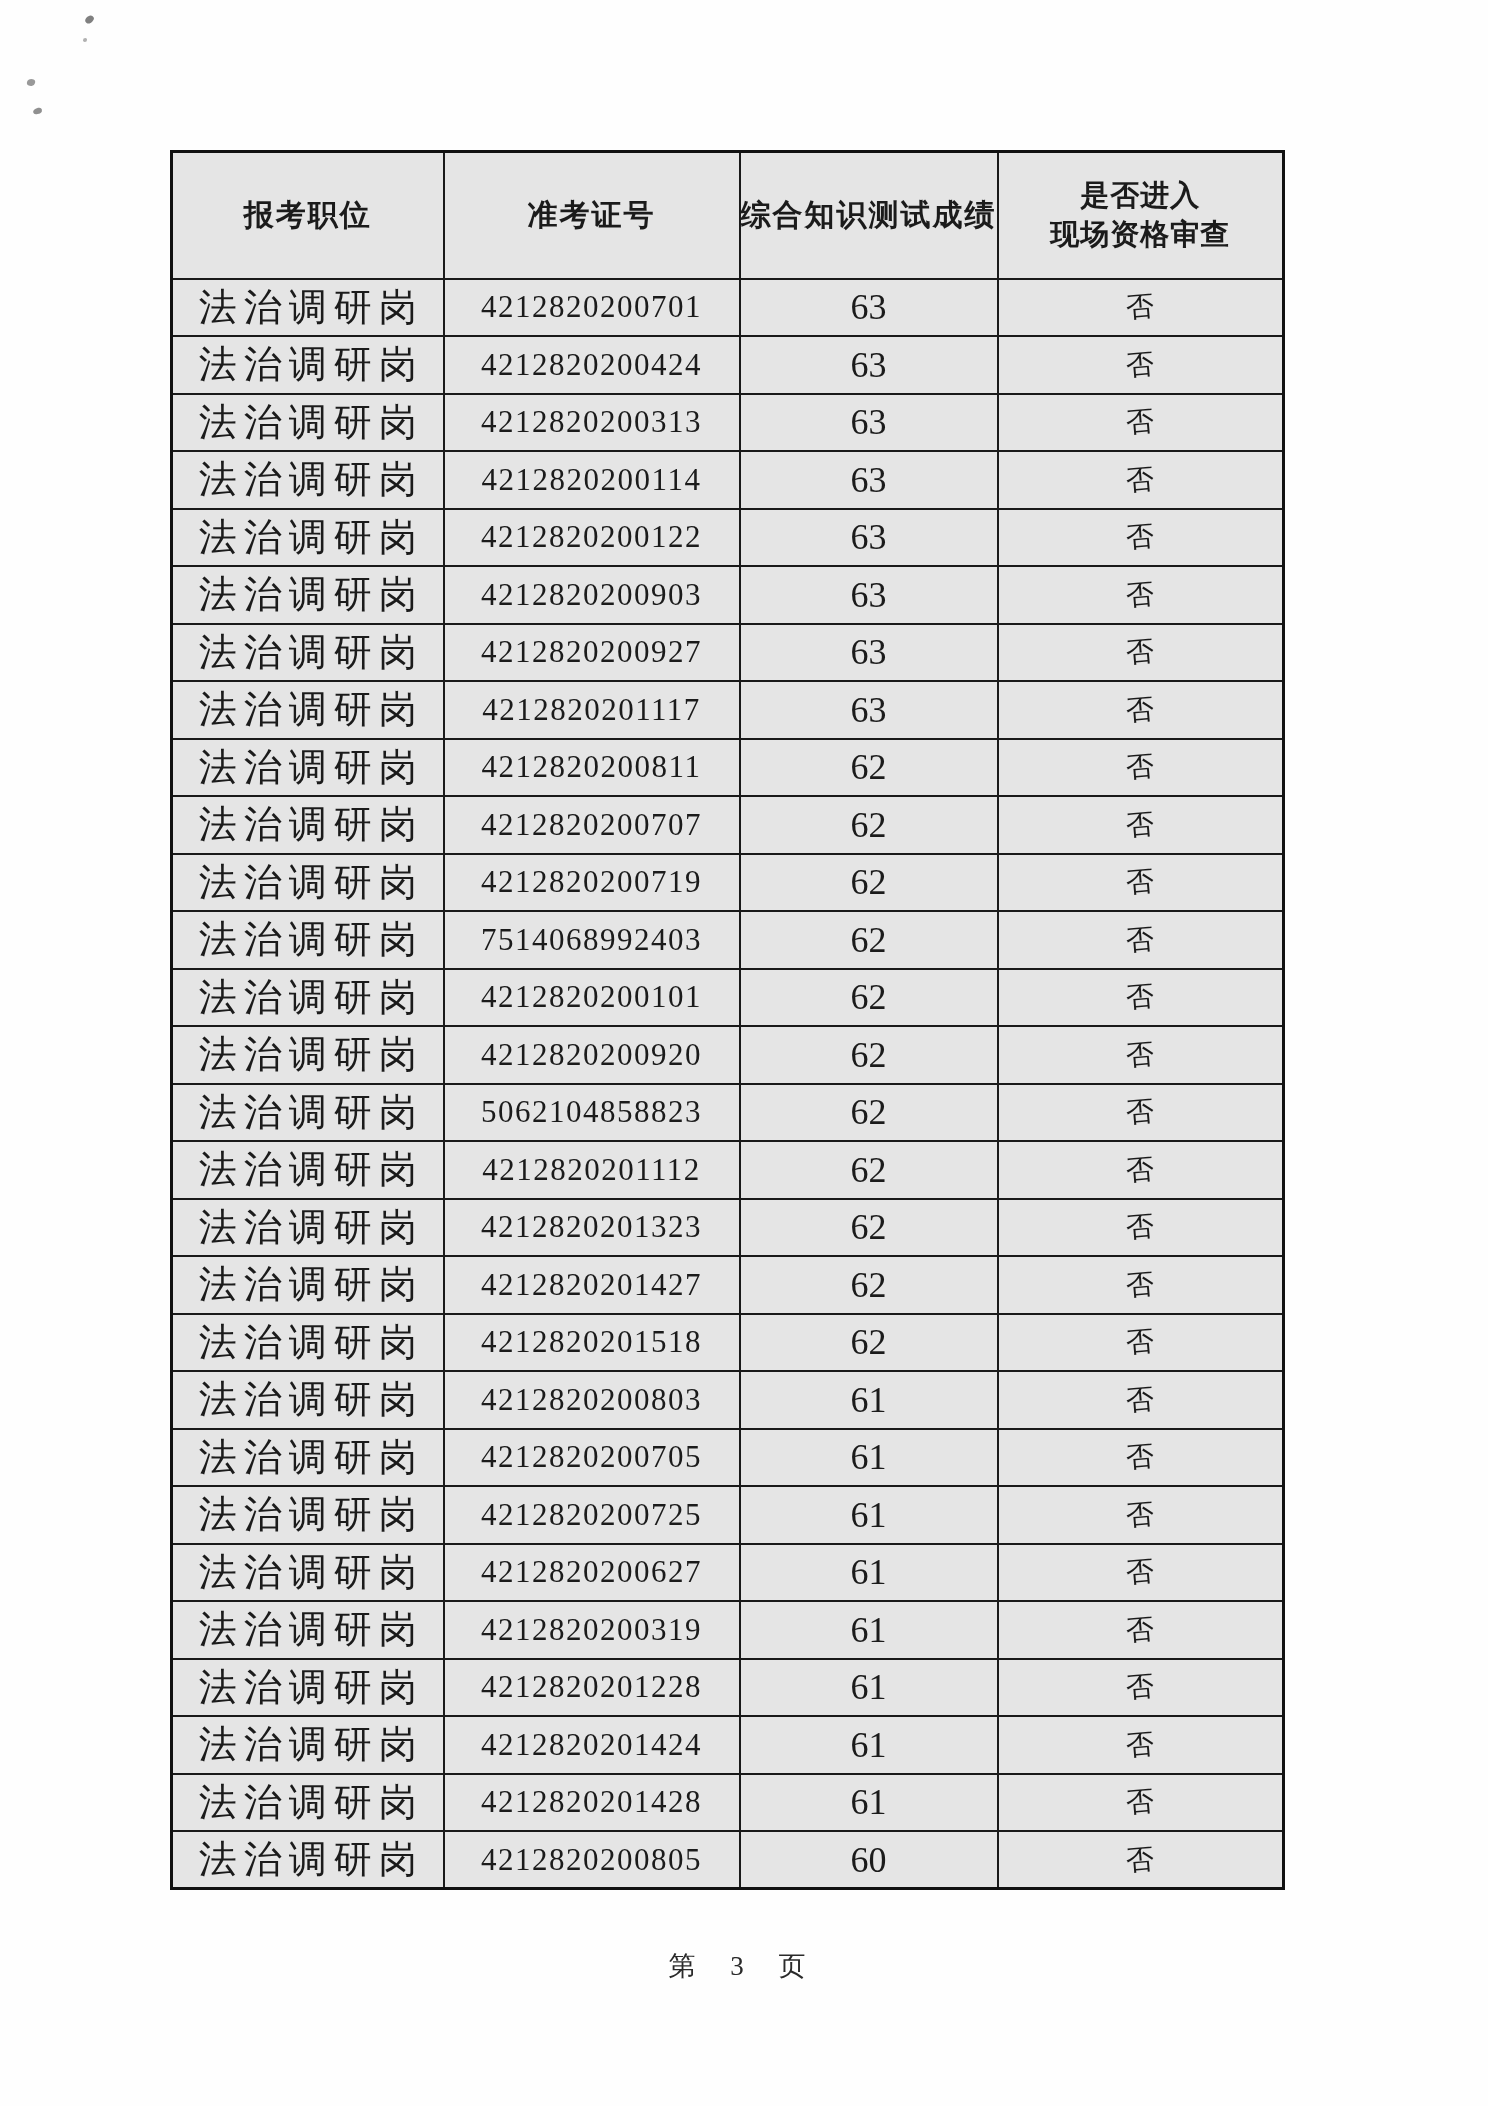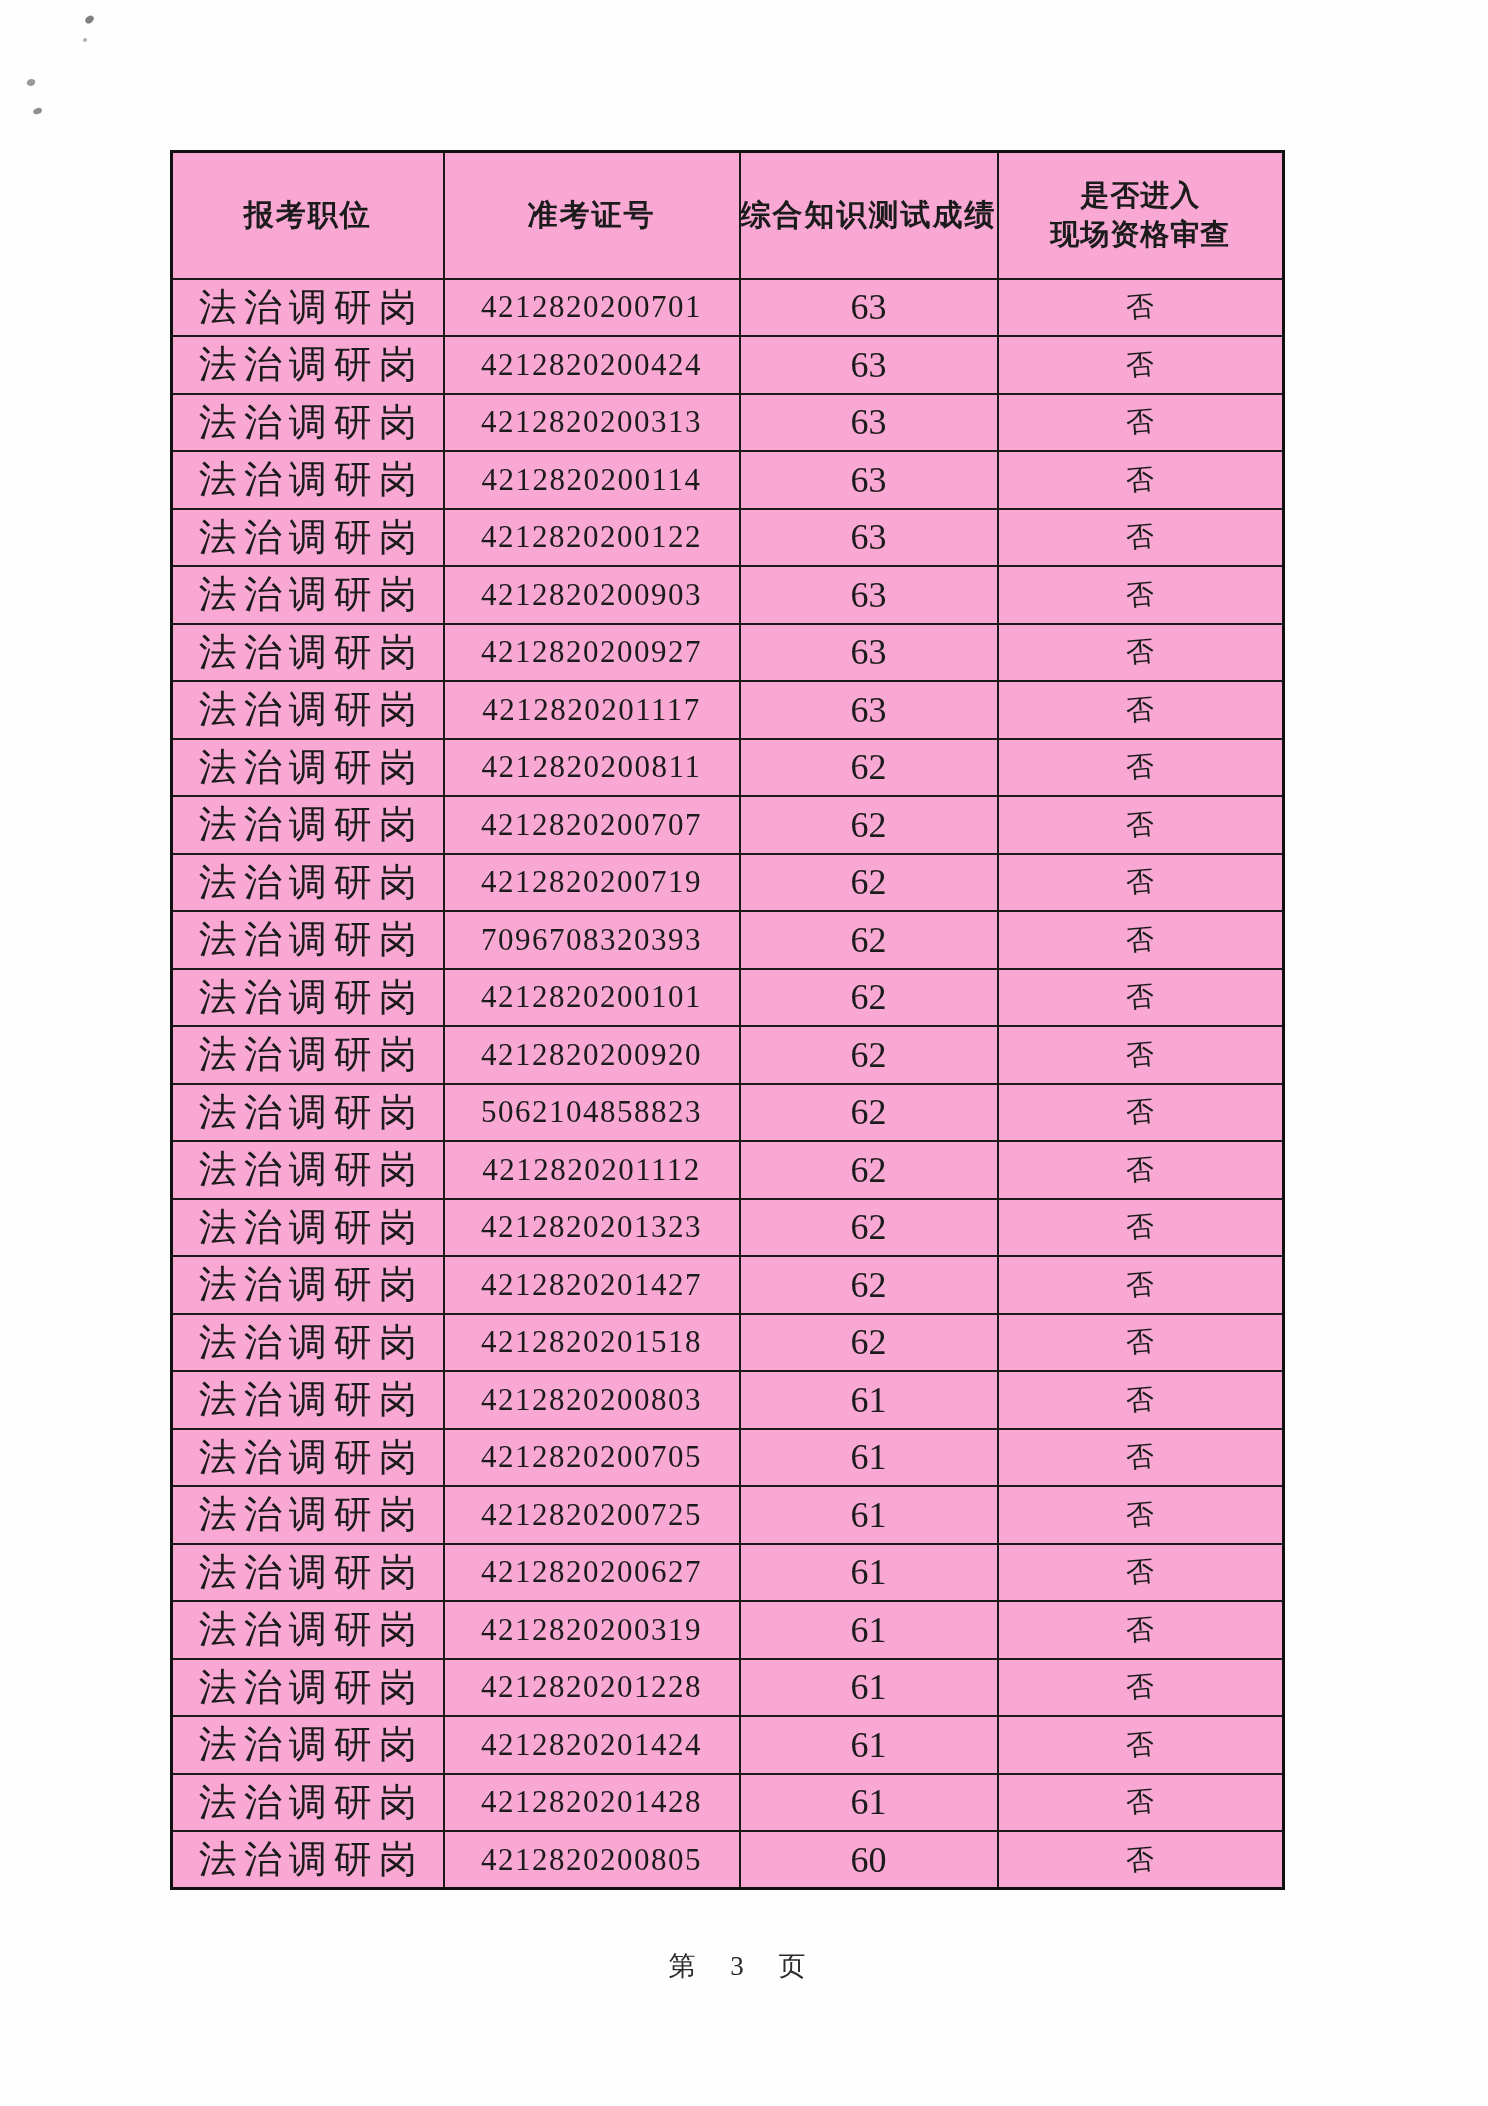--- a/index.html
+++ b/index.html
@@ -29,21 +29,21 @@
   .speck.s3 { left: 27px;  top: 79px;  width: 8px; height: 7px; transform: rotate(15deg); opacity: .6; }
   .speck.s4 { left: 33px;  top: 108px; width: 9px; height: 6px; transform: rotate(-12deg); opacity: .65; }
 
   table.doc-table {
     position: absolute;
     left: 170px;
     top: 150px;
     width: 1112px;
     border-collapse: collapse;
     table-layout: fixed;
-    background: #f9a8d4;
+    background: #e5e5e5;
   }
   .doc-table col.c1 { width: 272px; }
   .doc-table col.c2 { width: 296px; }
   .doc-table col.c3 { width: 258px; }
   .doc-table col.c4 { width: 286px; }
 
   .doc-table th, .doc-table td {
     border: 2px solid #1a1a1a;
     text-align: center;
     vertical-align: middle;
@@ -219,21 +219,21 @@
     <td class="cell-position">法治调研岗</td>
     <td class="cell-ticket">4212820200719</td>
     <td class="cell-score">62</td>
     <td class="cell-review">
       <span class="no-mark">否</span>
     </td>
   </tr>
 
   <tr>
     <td class="cell-position">法治调研岗</td>
-    <td class="cell-ticket">7096708320393</td>
+    <td class="cell-ticket">7514068992403</td>
     <td class="cell-score">62</td>
     <td class="cell-review">
       <span class="no-mark">否</span>
     </td>
   </tr>
 
   <tr>
     <td class="cell-position">法治调研岗</td>
     <td class="cell-ticket">4212820200101</td>
     <td class="cell-score">62</td>

